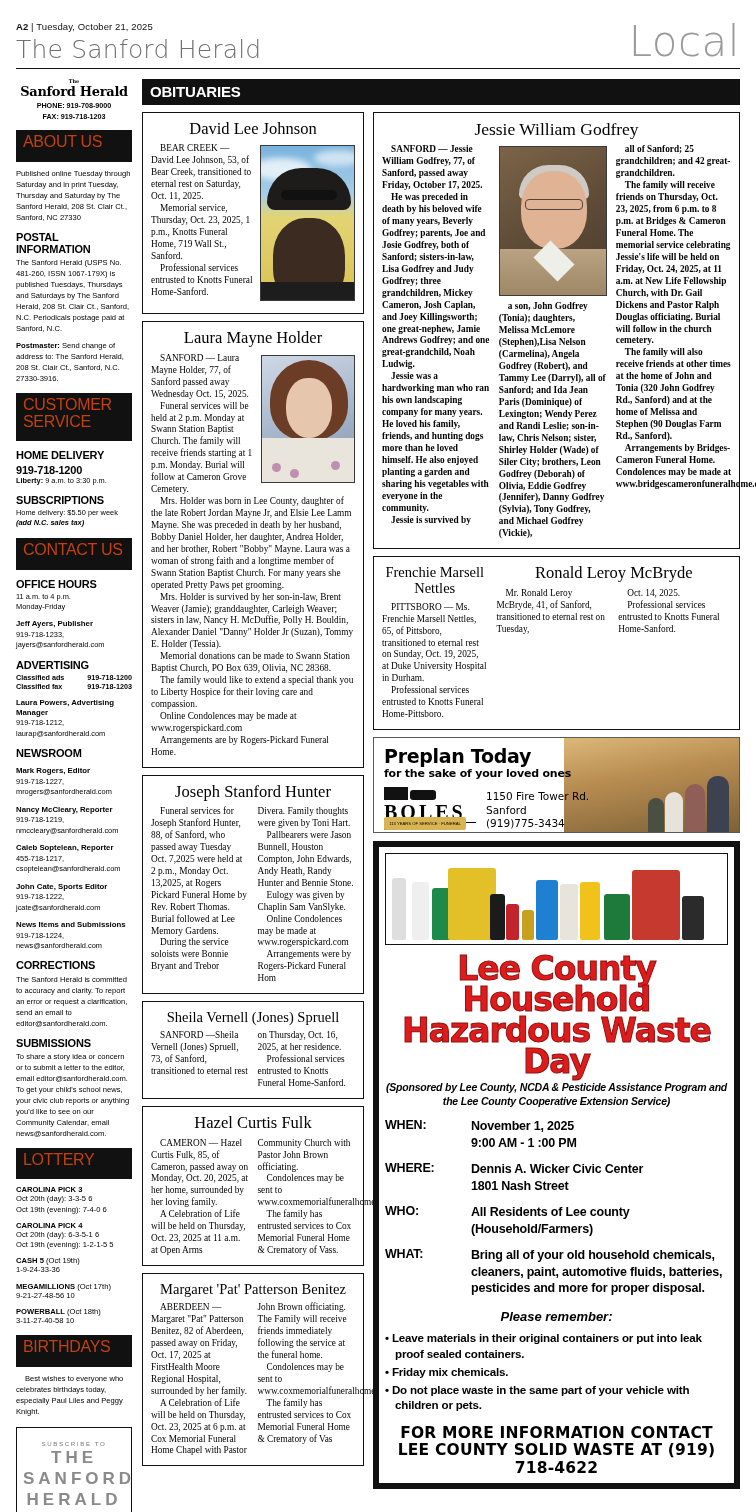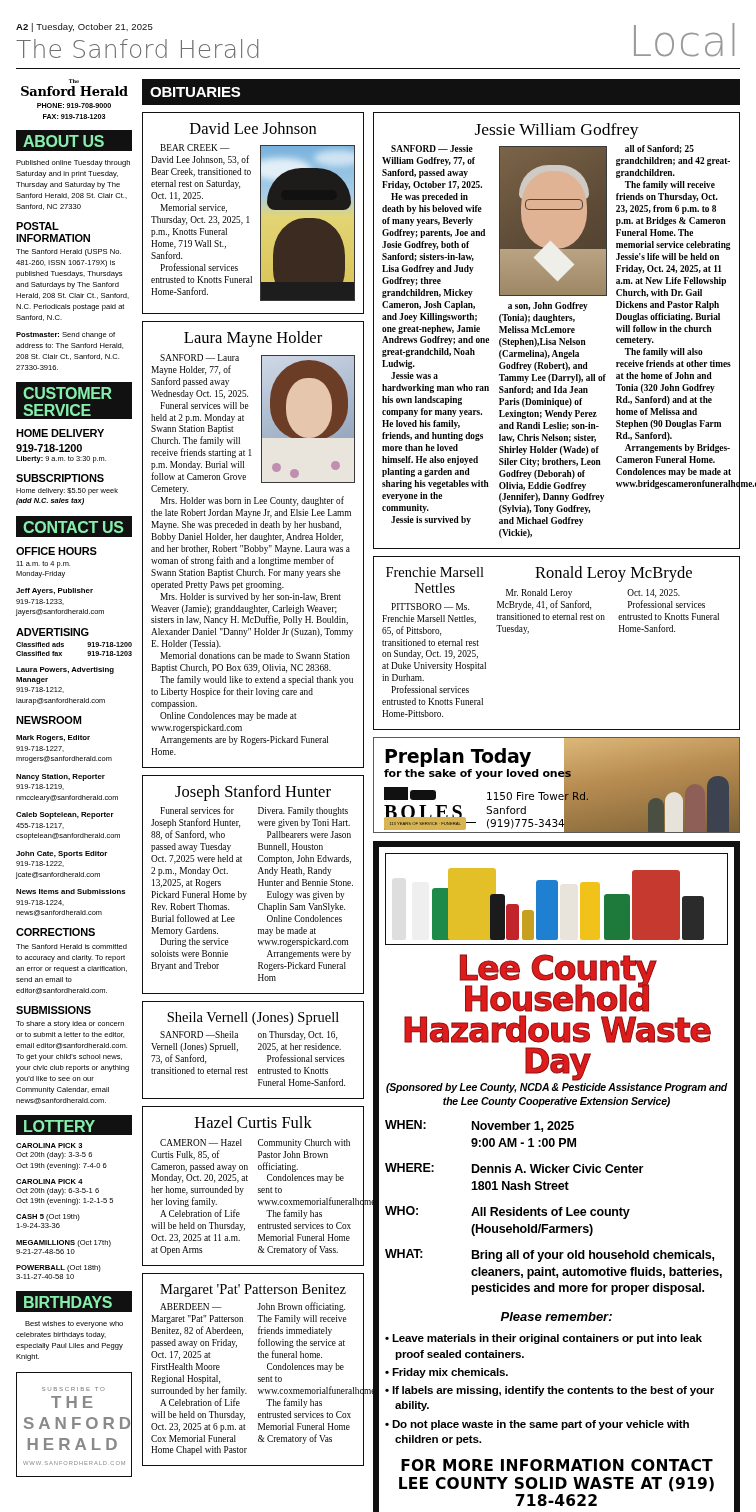--- a/index.html
+++ b/index.html
@@ -30,22 +30,22 @@
   .maincol { flex:1 1 auto; }
 
   
   .rail-flag { text-align:center; margin-bottom:6px; }
   .rail-flag-name { font-family:"DejaVu Serif", serif; font-weight:bold; font-size:13px;
                     letter-spacing:-.3px; }
   .rail-flag-name .tiny { font-size:5px; display:block; line-height:1; letter-spacing:0; }
   .rail-flag-line { font-size:7.2px; font-weight:bold; margin-top:2px; }
   .rail-flag-line b { font-weight:bold; }
 
-  .bar { background:#111; color:#86efac; font-weight:bold; font-size:16px;
-         letter-spacing:-.3px; padding:4px 7px 0; margin:9px 0 6px; line-height:1.05; }
+  .bar { background:#111; color:#c2410c; font-weight:normal; font-size:16px;
+         letter-spacing:-.3px; padding:4px 7px 11px; margin:9px 0 6px; line-height:1.05; }
   .rail p { font-size:7.6px; line-height:1.45; margin:0 0 6px; }
   .rail h4 { font-size:11px; font-weight:bold; margin:8px 0 2px; line-height:1.1; letter-spacing:-.2px;}
   .rail h5 { font-size:7.8px; font-weight:bold; margin:7px 0 1px; line-height:1.25; }
   .rail .big { font-size:11px; font-weight:bold; letter-spacing:-.2px; }
   .rail .sm { font-size:7.4px; line-height:1.4; }
   .rail .kv { display:flex; justify-content:space-between; font-size:7.2px; font-weight:bold; }
   .lot-item { margin-bottom:6px; }
   .lot-item .ttl { font-size:7.6px; font-weight:bold; }
   .lot-item .ttl span { font-weight:normal; }
   .lot-item .ln { font-size:7.6px; line-height:1.35; }
@@ -225,21 +225,21 @@
       <div class="kv">
         <span>Classified fax</span>
         <span>919-718-1203</span>
       </div>
       <h5>Laura Powers, Advertising Manager</h5>
       <div class="sm">919-718-1212, laurap@sanfordherald.com</div>
 
       <h4>NEWSROOM</h4>
       <h5>Mark Rogers, Editor</h5>
       <div class="sm">919-718-1227, mrogers@sanfordherald.com</div>
-      <h5>Nancy Station, Reporter</h5>
+      <h5>Nancy McCleary, Reporter</h5>
       <div class="sm">919-718-1219, nmccleary@sanfordherald.com</div>
       <h5>Caleb Soptelean, Reporter</h5>
       <div class="sm">455-718-1217, csoptelean@sanfordherald.com</div>
       <h5>John Cate, Sports Editor</h5>
       <div class="sm">919-718-1222, jcate@sanfordherald.com</div>
       <h5>News Items and Submissions</h5>
       <div class="sm">919-718-1224, news@sanfordherald.com</div>
 
       <h4>CORRECTIONS</h4>
       <p>The Sanford Herald is committed to accuracy and clarity. To report an error or request a clarification, send an email to editor@sanfordherald.com.</p>
@@ -501,21 +501,20 @@
                 </div>
                 <div class="hw-row">
                   <div class="lab">WHAT:</div>
                   <div class="val">Bring all of your old household chemicals, cleaners, paint, automotive fluids, batteries, pesticides and more for proper disposal.</div>
                 </div>
               </div>
             <div class="hw-pr">Please remember:</div>
             <div id="hw-bullets">
                 <div class="hw-bul">• Leave materials in their original containers or put into leak proof sealed containers.</div>
                 <div class="hw-bul">• Friday mix chemicals.</div>
-                <div class="hw-bul">• If labels are missing, identify the contents to the best of your ability.</div>
                 <div class="hw-bul">• Do not place waste in the same part of your vehicle with children or pets.</div>
               </div>
             <div class="hw-foot">FOR MORE INFORMATION CONTACT LEE COUNTY SOLID WASTE AT (919) 718-4622</div>
           </div>
 
         </div>
       </div>
     </div>
   </div>
 </div>

